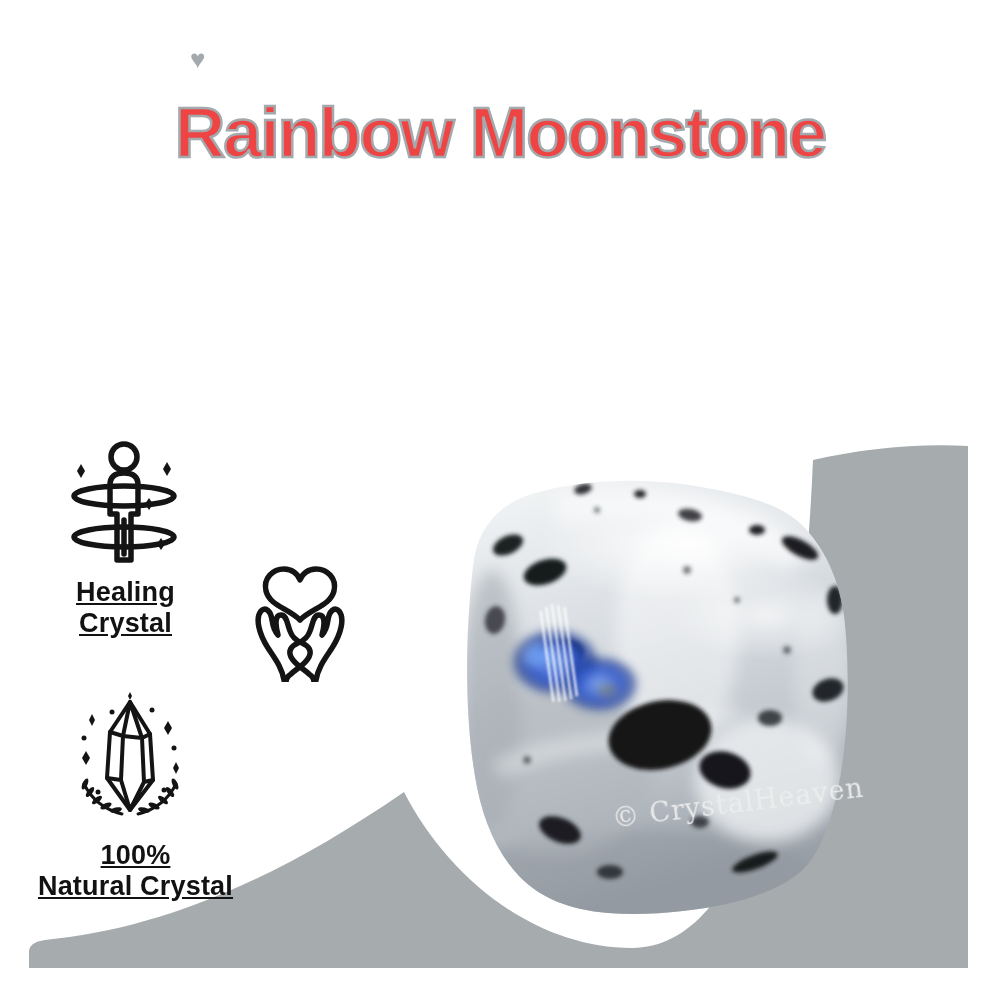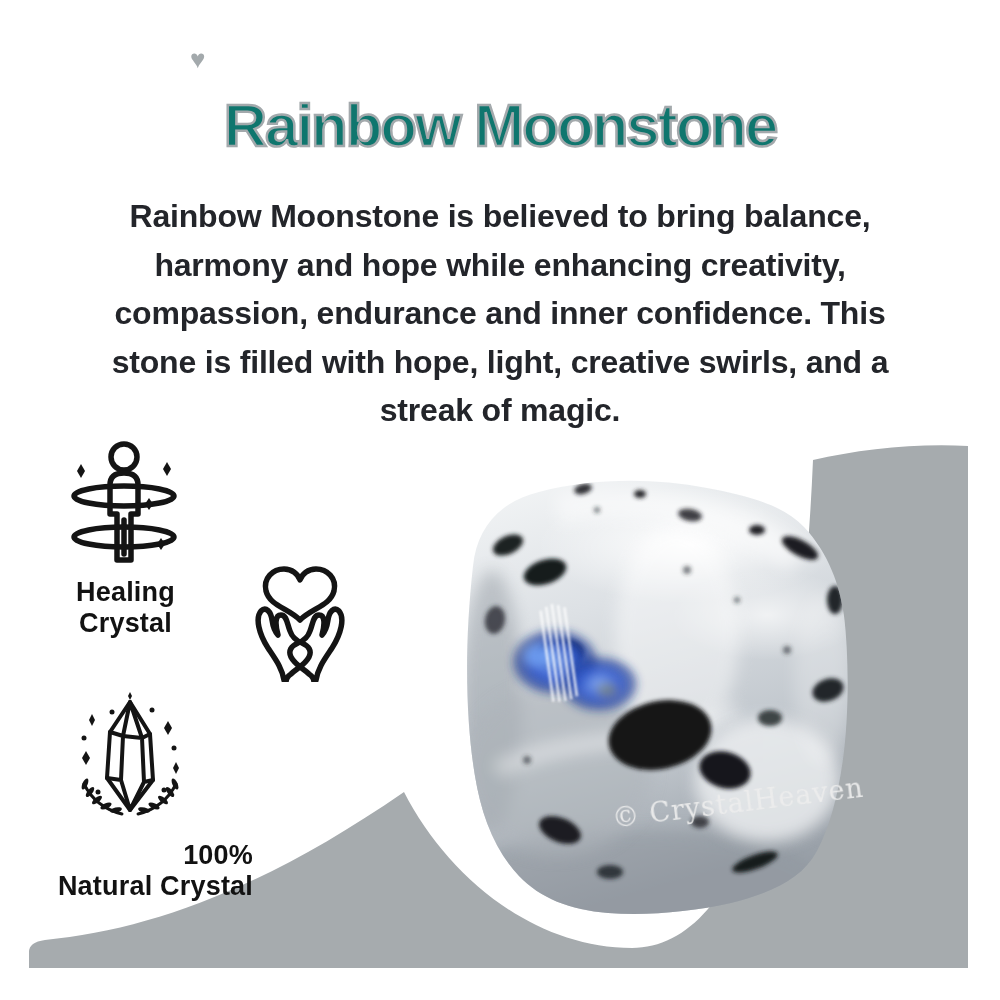--- a/index.html
+++ b/index.html
@@ -3,39 +3,40 @@
 <meta charset="utf-8">
 <style>
   html,body{margin:0;padding:0;background:#fff;}
   .canvas{
     position:relative;width:1000px;height:1000px;background:#ffffff;
     overflow:hidden;font-family:"Liberation Sans",sans-serif;
   }
   .bg-svg{position:absolute;left:0;top:0;z-index:0;}
   .page-title{
     position:absolute;left:0;top:36px;width:1000px;z-index:2;
-    text-align:center;font-weight:bold;font-size:60px;line-height:100px;
-    letter-spacing:-2px;color:#0f766e;
+    text-align:center;font-weight:bold;font-size:70px;line-height:100px;
+    letter-spacing:-2px;color:#ef4444;
     -webkit-text-stroke:2.5px #a3a9ac;
   }
   .title-heart{
     position:absolute;left:190px;top:44px;z-index:3;font-size:26px;color:#a3a9ac;
     -webkit-text-stroke:0;
   }
   .description{
     position:absolute;left:60px;top:160px;width:880px;z-index:2;
     text-align:center;font-weight:bold;font-size:32px;line-height:48.5px;
     letter-spacing:-0.2px;color:#23252a;white-space:pre-line;
   }
   .feature{position:absolute;z-index:2;}
   .feature-icon{display:block;}
   .feature-label{
     position:absolute;z-index:2;text-align:center;font-weight:bold;
     font-size:27px;line-height:31px;color:#121212;white-space:pre-line;
     letter-spacing:0.2px;
+    text-decoration:underline;
   }
   .photo-area{position:absolute;left:437px;top:450px;z-index:1;}
 </style>
 </head>
 <body>
 
 <div class="canvas">
 
   <svg class="bg-svg" width="1000" height="1000" viewBox="0 0 1000 1000" aria-hidden="true">
     <path d="M 29 968
@@ -45,25 +46,20 @@
              C 447 876 533 948 632 948
              C 736 948 800 770 813 460
              C 860 449 918 443 968 446
              L 968 968
              Z" fill="#a6abae"></path>
   </svg>
 
   <h1 class="page-title">Rainbow Moonstone</h1>
   <div class="title-heart">♥</div>
 
-  <p class="description">Rainbow Moonstone is believed to bring balance,
-harmony and hope while enhancing creativity,
-compassion, endurance and inner confidence. This
-stone is filled with hope, light, creative swirls, and a
-streak of magic.</p>
 
   <div class="feature" style="left:64px;top:440px;">
     <svg class="feature-icon" width="120" height="136" viewBox="0 0 120 136" aria-hidden="true">
       <g fill="none" stroke="#141414" stroke-width="5.5" stroke-linecap="round" stroke-linejoin="round">
         <circle cx="60" cy="17" r="13"></circle>
         <path d="M46 74 L46 45 Q46 33 60 33 Q74 33 74 45 L74 74 L67 74 L67 120 L53 120 L53 74 Z"></path>
         <line x1="60" y1="80" x2="60" y2="114"></line>
         <ellipse cx="60" cy="56" rx="50" ry="10"></ellipse>
         <ellipse cx="60" cy="97" rx="50" ry="10"></ellipse>
       </g>
@@ -116,21 +112,21 @@
         <path d="M66 0 L68 4 L66 8 L64 4 Z"></path>
         <circle cx="48" cy="20" r="2.5"></circle>
         <circle cx="88" cy="18" r="2.5"></circle>
         <circle cx="20" cy="46" r="2.5"></circle>
         <circle cx="110" cy="56" r="2.5"></circle>
         <circle cx="34" cy="100" r="2.5"></circle>
         <circle cx="100" cy="98" r="2.5"></circle>
       </g>
     </svg>
   </div>
-  <div class="feature-label" style="left:18px;top:840px;width:235px;text-align:right;">100%
+  <div class="feature-label" style="left:18px;top:840px;width:235px;">100%
 Natural Crystal</div>
 
   <div class="photo-area">
     <svg width="470" height="485" viewBox="0 0 470 485" role="img">
       <defs>
         <linearGradient id="stoneBody" x1="0" y1="0" x2="0.25" y2="1">
           <stop offset="0" stop-color="#f4f6f7"></stop>
           <stop offset="0.35" stop-color="#dde1e5"></stop>
           <stop offset="0.7" stop-color="#c2c8ce"></stop>
           <stop offset="1" stop-color="#9aa1a9"></stop>

